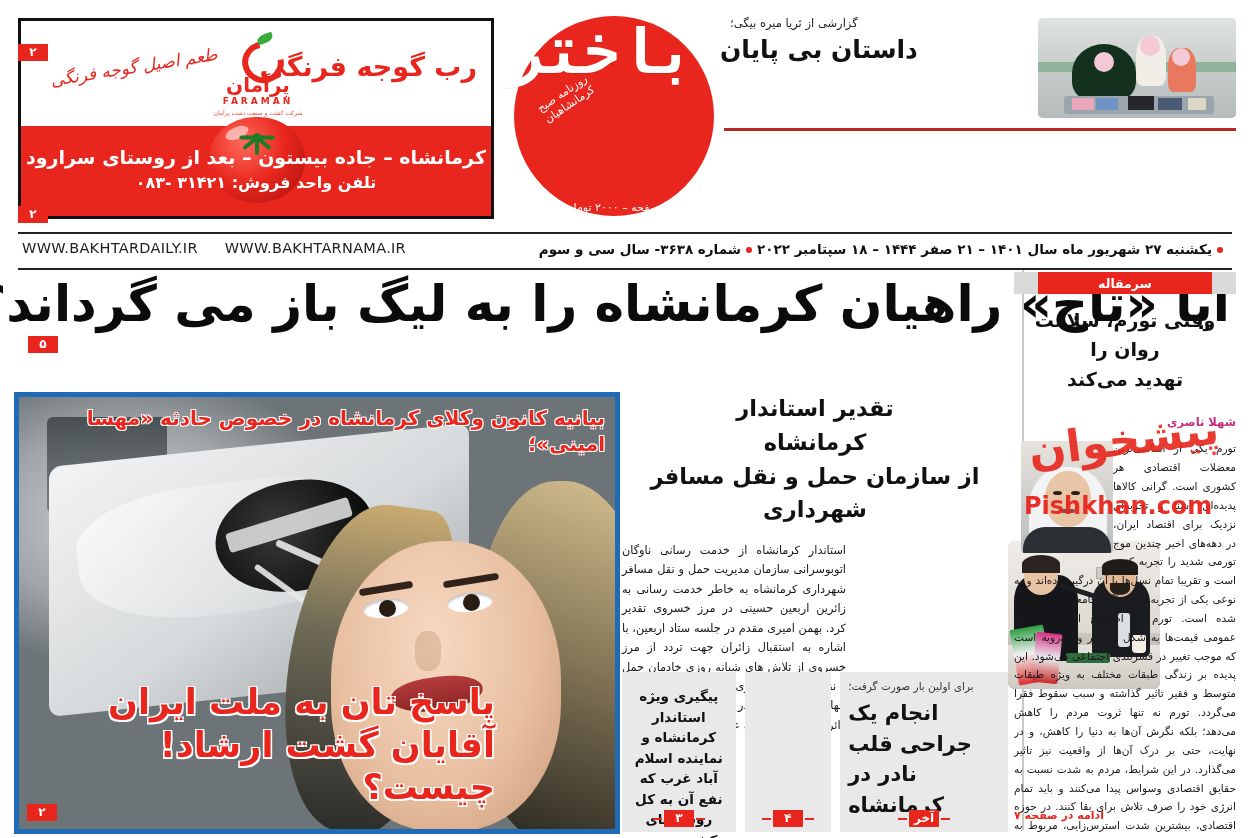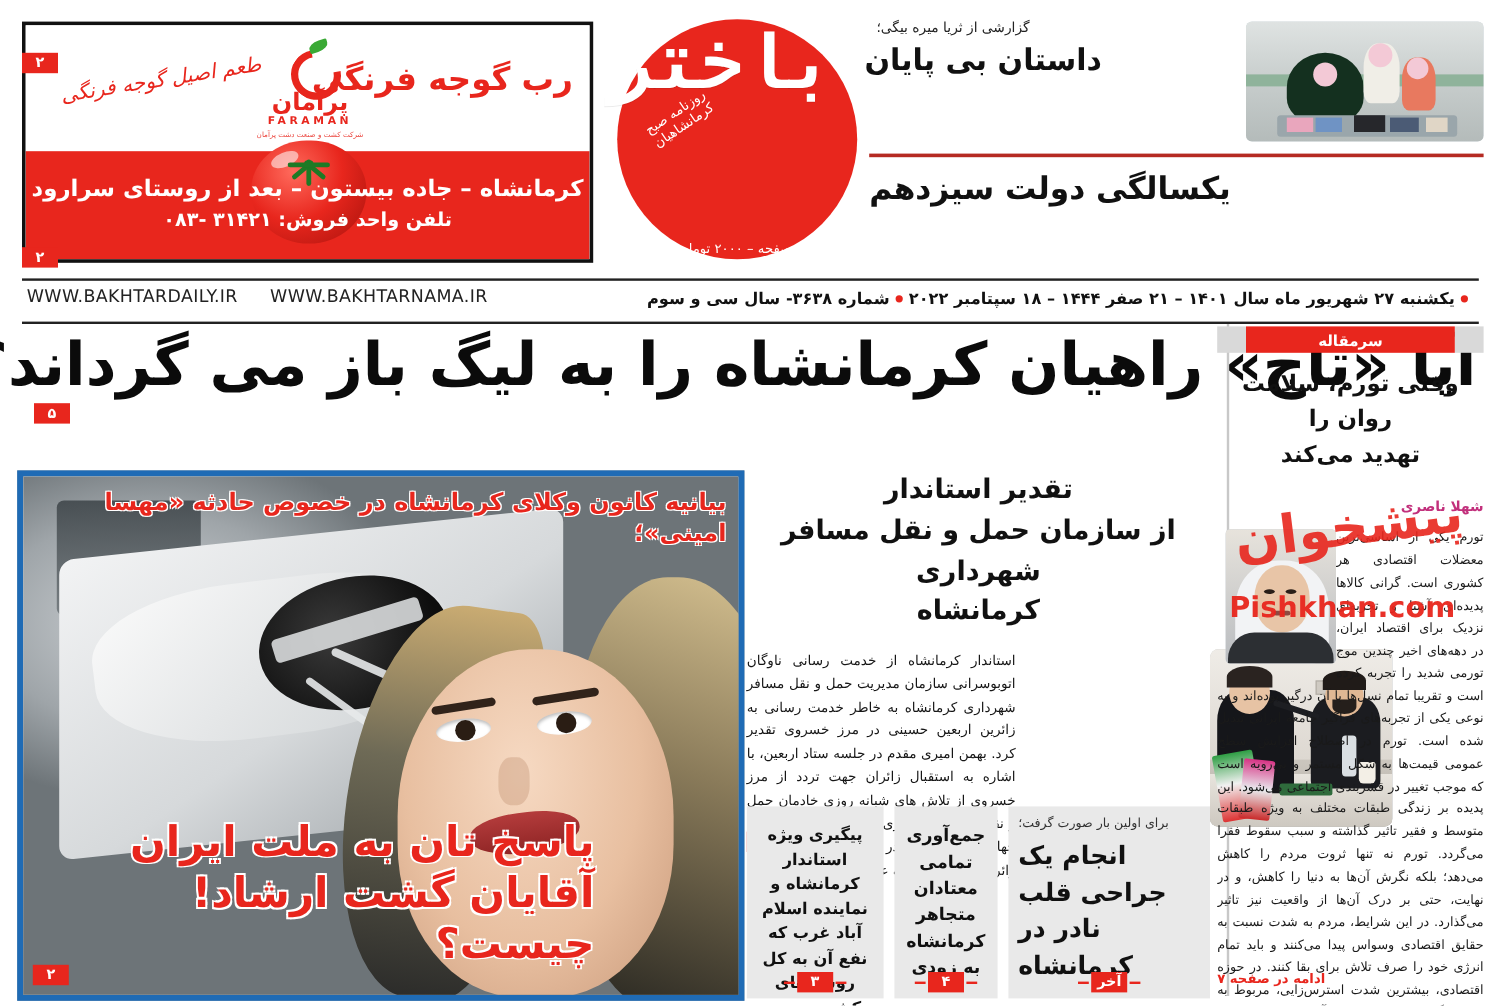--- a/index.html
+++ b/index.html
@@ -430,21 +430,20 @@
         <div style="position:absolute;left:150px;top:80px;width:18px;height:12px;background:#e0d6c6;"></div>
       </div>
       <div class="kicker">گزارشی از ثریا میره بیگی؛</div>
       <div class="head">
         <div>داستان بی پایان</div>
       </div>
     </div>
     <div class="pagebadge badge-a">۲</div>
     <div class="hl-divider"></div>
     <div class="hl-bot">
-      <div>یکسالگی دولت سیزدهم</div>
     </div>
     <div class="pagebadge badge-b">۲</div>
   </div>
 
   <div class="urlstrip">
     <div class="urls">
       <span>WWW.BAKHTARDAILY.IR</span>
       <span>WWW.BAKHTARNAMA.IR</span>
     </div>
     <div class="dateline">
@@ -483,22 +482,22 @@
       <div>پاسخ تان به ملت ایران</div>
       <div>آقایان گشت ارشاد!</div>
       <div>چیست؟</div>
     </div>
     <div class="pagebadge cap-badge">۲</div>
   </div>
 
   <div class="center">
     <div class="chead">
       <div>تقدیر استاندار</div>
+      <div>کرمانشاه</div>
       <div>از سازمان حمل و نقل مسافر شهرداری</div>
-      <div>کرمانشاه</div>
     </div>
     <div class="cbody">
       <div class="cphoto">
         <div class="cphoto-img">
           <div class="cimg-bg"></div>
           <div class="cimg-wall"></div>
           <div class="cimg-switch"></div>
           <div class="cimg-table"></div>
           <div class="cimg-man1"></div>
           <div class="cimg-head1"></div>
@@ -523,21 +522,20 @@
   <div class="briefs">
     <div class="brief w1">
       <div class="bkick"></div>
       <div class="btitle">پیگیری ویژه استاندار کرمانشاه و نماینده اسلام آباد غرب که نفع آن به کل روستاهای کشور رسید</div>
       <div class="bbadge">
         <span class="pagebadge">۳</span>
       </div>
     </div>
     <div class="brief w2">
       <div class="bkick"></div>
-      <div class="btitle">جمع‌آوری تمامی معتادان متجاهر کرمانشاه به زودی</div>
       <div class="bbadge">
         <span class="pagebadge">۴</span>
       </div>
     </div>
     <div class="brief w3">
       <div class="bkick">برای اولین بار صورت گرفت؛</div>
       <div class="btitle">انجام یک جراحی قلب نادر در کرمانشاه</div>
       <div class="bbadge">
         <span class="pagebadge">آخر</span>
       </div>

